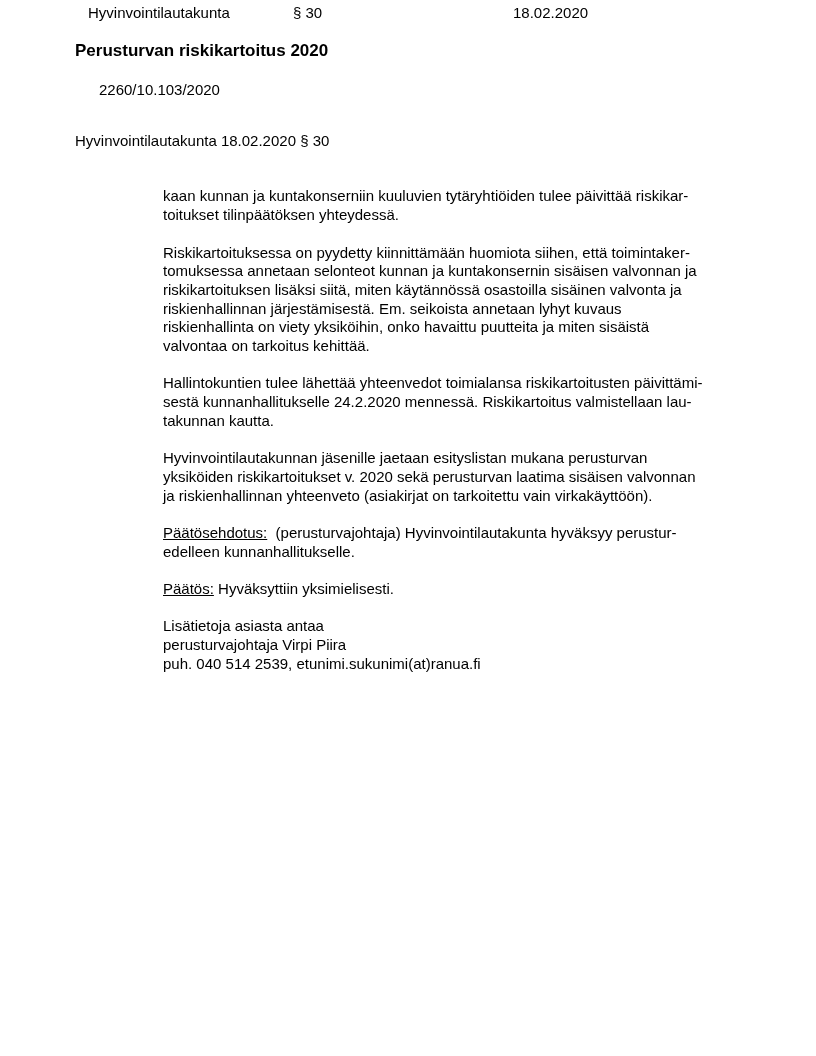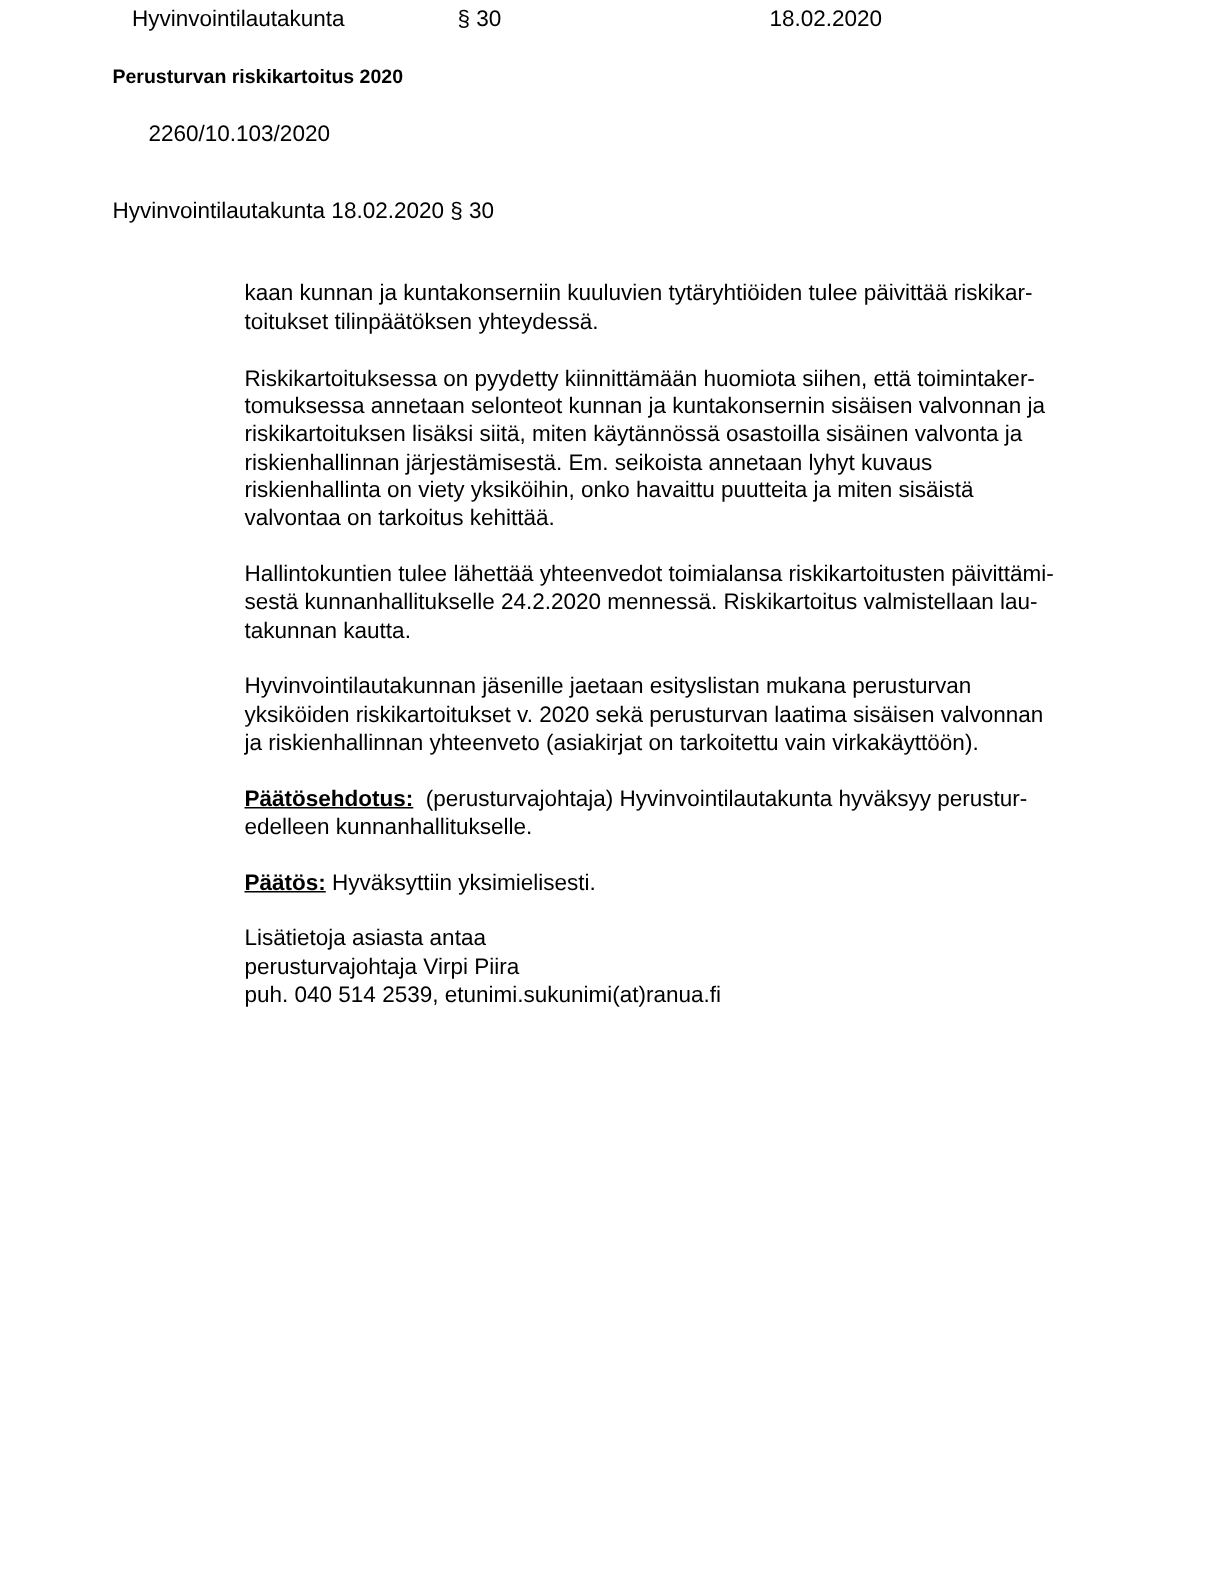--- a/index.html
+++ b/index.html
@@ -17,25 +17,25 @@
     font-size: 15px;
     line-height: 18.7px;
     overflow: hidden;
   }
   .header-row {
     position: relative;
     margin: 4px 0 0 75px;
     height: 19px;
   }
   .header-row .h-committee { position: absolute; left: 13px; white-space: nowrap; }
-  .header-row .h-section   { position: absolute; left: 230px; white-space: nowrap; }
+  .header-row .h-section   { position: absolute; left: 218px; white-space: nowrap; }
   .header-row .h-date      { position: absolute; left: 438px; white-space: nowrap; text-align: right; }
   .title {
     margin: 17px 0 0 75px;
-    font-size: 13px;
+    font-size: 17px;
     line-height: 21px;
     font-weight: bold;
     white-space: nowrap;
   }
   .case-number {
     margin: 20px 0 0 99px;
     white-space: nowrap;
   }
   .ref-line {
     margin: 32px 0 0 75px;
@@ -45,21 +45,21 @@
     margin: 37px 0 0 163px;
     width: 600px;
   }
   .para {
     margin: 0 0 18.7px 0;
   }
   .para .line {
     white-space: pre;
   }
   .decision-label {
-    font-weight: bold;
+    font-weight: normal;
     text-decoration: underline;
   }
 </style>
 </head>
 <body>
 
 <div class="page">
 
   <div class="header-row">
     <span class="h-committee">Hyvinvointilautakunta</span>

